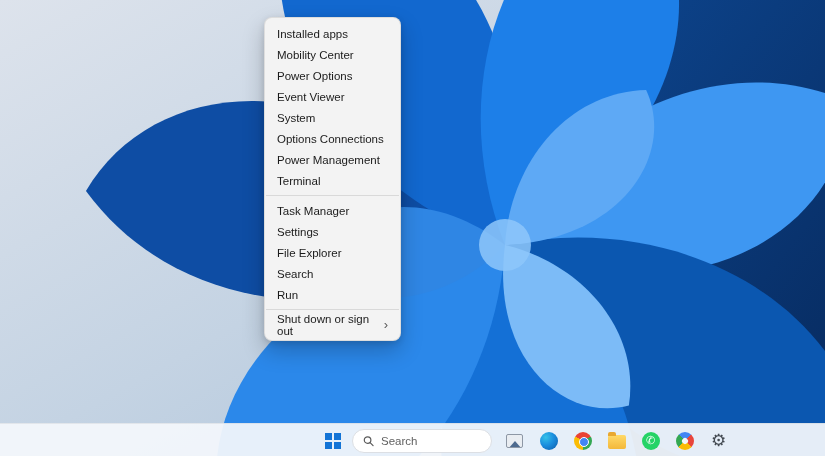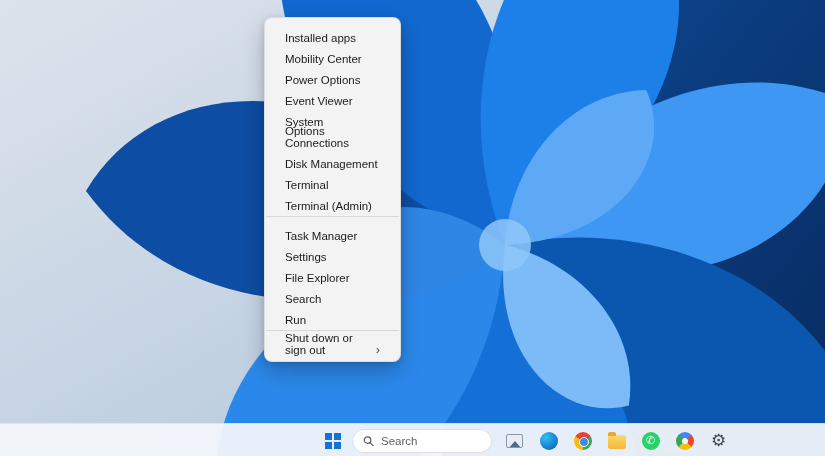--- a/index.html
+++ b/index.html
@@ -7,22 +7,22 @@
     font-family:"Liberation Sans", sans-serif; }
   .stage { position:relative; width:825px; height:456px; overflow:hidden;
     background:linear-gradient(135deg,#d9e0ea 0%,#c3d2e2 40%,#a9c0d8 100%); }
   .wallpaper { position:absolute; inset:0; }
 
   
   .wx-menu { position:absolute; left:264px; top:17px; width:137px;
     background:#f3f3f3; border:1px solid rgba(0,0,0,0.09); border-radius:8px;
     box-shadow:0 10px 22px rgba(0,0,0,0.22), 0 2px 6px rgba(0,0,0,0.12);
     padding:5px 0; z-index:20; }
-  .wx-item { display:flex; align-items:flex-end; justify-content:space-between;
-    height:21px; margin:0 12px; padding:0 8px; border-radius:4px;
+  .wx-item { display:flex; align-items:center; justify-content:space-between;
+    height:21px; margin:0 4px; padding:0 8px; border-radius:4px;
     font-size:11.5px; color:#1b1b1b; cursor:default; }
   .wx-sep { height:1px; background:#d9d9d9; margin:4px 1px; }
   .wx-chevron { color:#5a5a5a; font-size:13px; line-height:1; }
 
   
   .taskbar { position:absolute; left:0; bottom:0; width:825px; height:33px;
     background:rgba(243,246,251,0.94); border-top:1px solid rgba(0,0,0,0.06);
     z-index:30; }
   .start-btn { position:absolute; left:321px; top:5px; width:24px; height:24px;
     display:flex; align-items:center; justify-content:center; border-radius:4px; }
@@ -113,27 +113,24 @@
     <div class="wx-item">
         <span>Event Viewer</span>
       </div>
     <div class="wx-item">
         <span>System</span>
       </div>
     <div class="wx-item">
         <span>Options Connections</span>
       </div>
     <div class="wx-item">
-        <span>Disk Management</span>
+        <span>Power Management</span>
       </div>
     <div class="wx-item">
         <span>Terminal</span>
-      </div>
-    <div class="wx-item">
-        <span>Terminal (Admin)</span>
       </div>
     <div class="wx-sep"></div>
     <div class="wx-item">
         <span>Task Manager</span>
       </div>
     <div class="wx-item">
         <span>Settings</span>
       </div>
     <div class="wx-item">
         <span>File Explorer</span>

